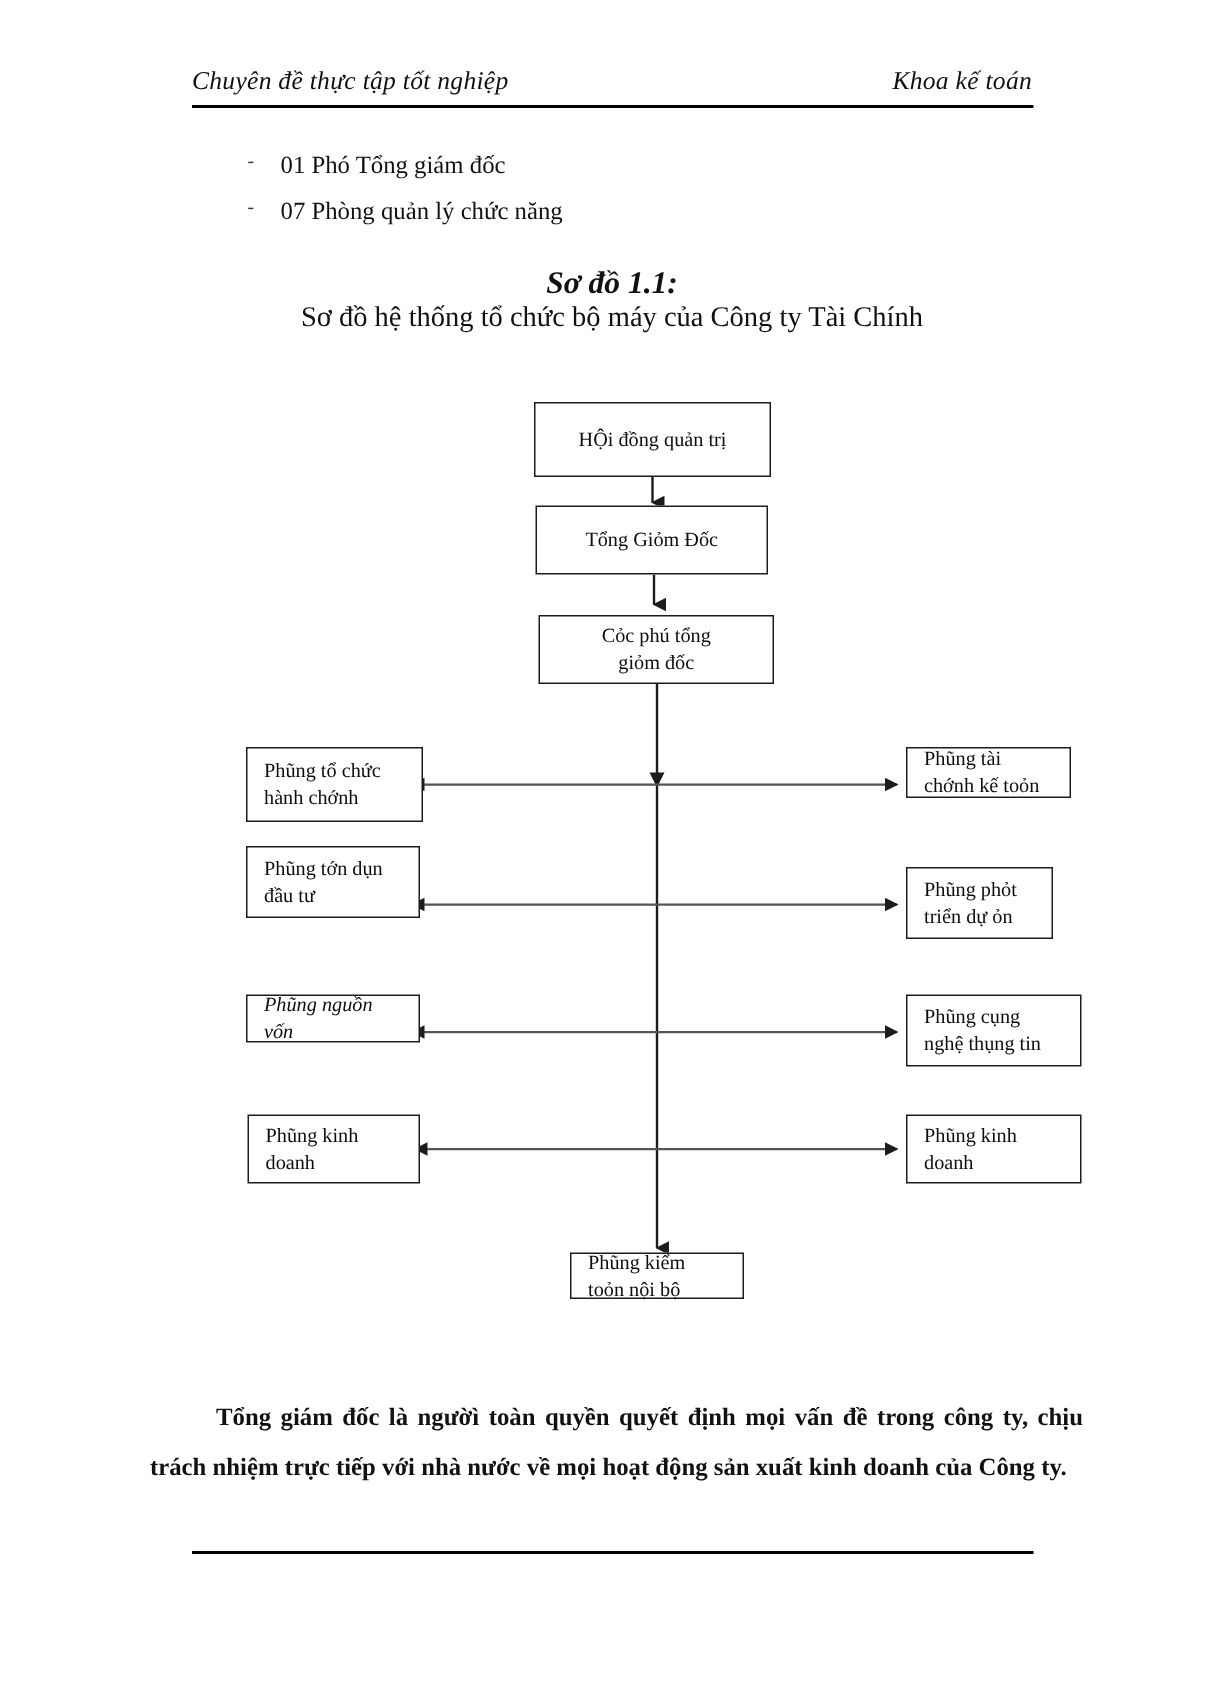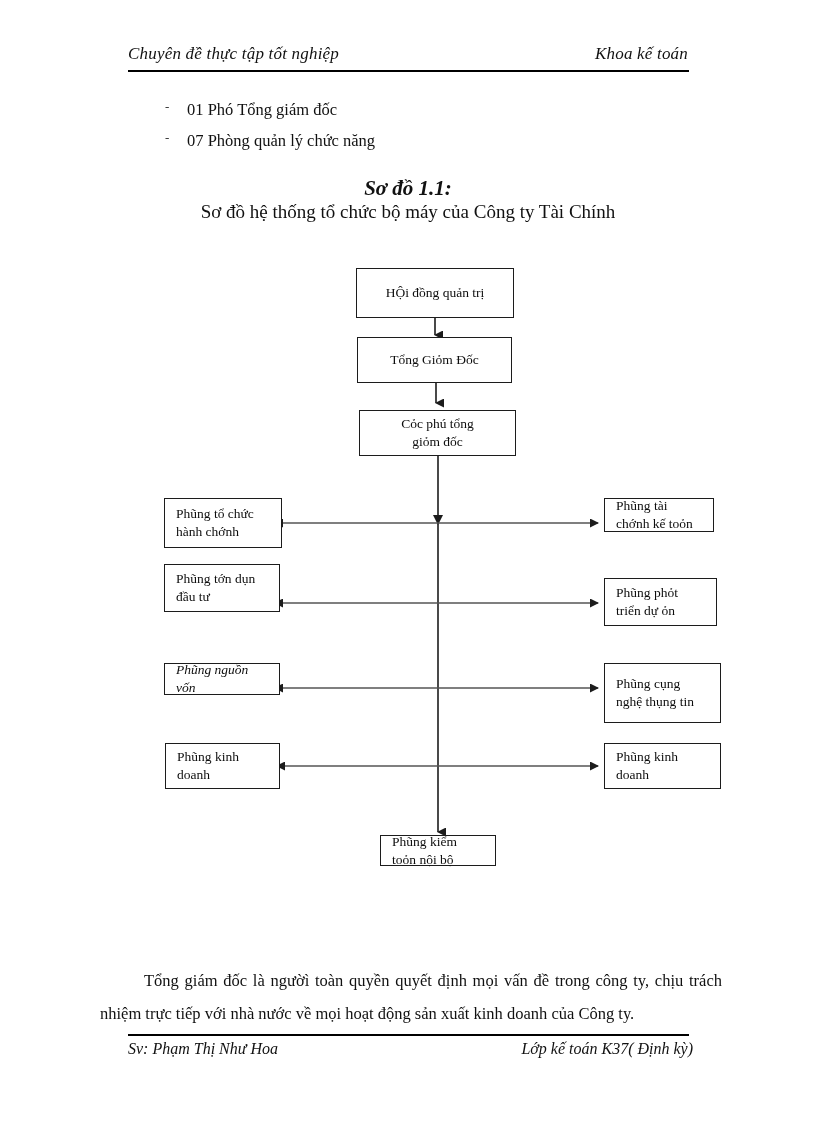--- a/index.html
+++ b/index.html
@@ -113,26 +113,27 @@
   .node.left-text {
     justify-content: flex-start;
     text-align: left;
     padding-left: 11px;
   }
 
   
   .body-paragraph {
     position: absolute;
     left: 100px;
-    top: 964px;
+    top: 928px;
     width: 622px;
     font-size: 16.5px;
     line-height: 33px;
     text-align: justify;
     text-indent: 44px;
+    font-weight: bold;
   }
 
   
   .footer-rule {
     position: absolute;
     left: 128px;
     top: 1034px;
     width: 561px;
     height: 0;
     border-top: 2px solid #000000;
@@ -232,35 +233,35 @@
     </div>
   </div>
 
   <div class="node left-text" style="left:164px; top:564px; width:116px; height:48px;">
     <div>
       <div>Phũng tớn dụn</div>
       <div>đầu tư</div>
     </div>
   </div>
 
-  <div class="node left-text" style="left:604px; top:578px; width:113px; height:48px;">
+  <div class="node left-text" style="left:604px; top:578px; width:98px; height:48px;">
     <div>
       <div>Phũng phỏt</div>
       <div>triển dự ỏn</div>
     </div>
   </div>
 
   <div class="node left-text" style="left:164px; top:663px; width:116px; height:32px;font-style:italic;">
     <div>
       <div>Phũng nguồn</div>
       <div>vốn</div>
     </div>
   </div>
 
-  <div class="node left-text" style="left:604px; top:663px; width:117px; height:60px;">
+  <div class="node left-text" style="left:604px; top:663px; width:117px; height:48px;">
     <div>
       <div>Phũng cụng</div>
       <div>nghệ thụng tin</div>
     </div>
   </div>
 
   <div class="node left-text" style="left:165px; top:743px; width:115px; height:46px;">
     <div>
       <div>Phũng kinh</div>
       <div>doanh</div>
@@ -277,18 +278,14 @@
   <div class="node left-text" style="left:380px; top:835px; width:116px; height:31px;">
     <div>
       <div>Phũng kiểm</div>
       <div>toỏn nội bộ</div>
     </div>
   </div>
 
   <div class="body-paragraph">Tổng giám đốc là ngườì toàn quyền quyết định mọi vấn đề trong công ty, chịu trách nhiệm trực tiếp với nhà nước về mọi hoạt động sản xuất kinh doanh của Công ty.</div>
 
   <div class="footer-rule"></div>
-  <div class="footer">
-    <span>Sv: Phạm Thị Như Hoa</span>
-    <span>Lớp kế toán K37( Định kỳ)</span>
-  </div>
 
 </div>
 
 </body></html>

